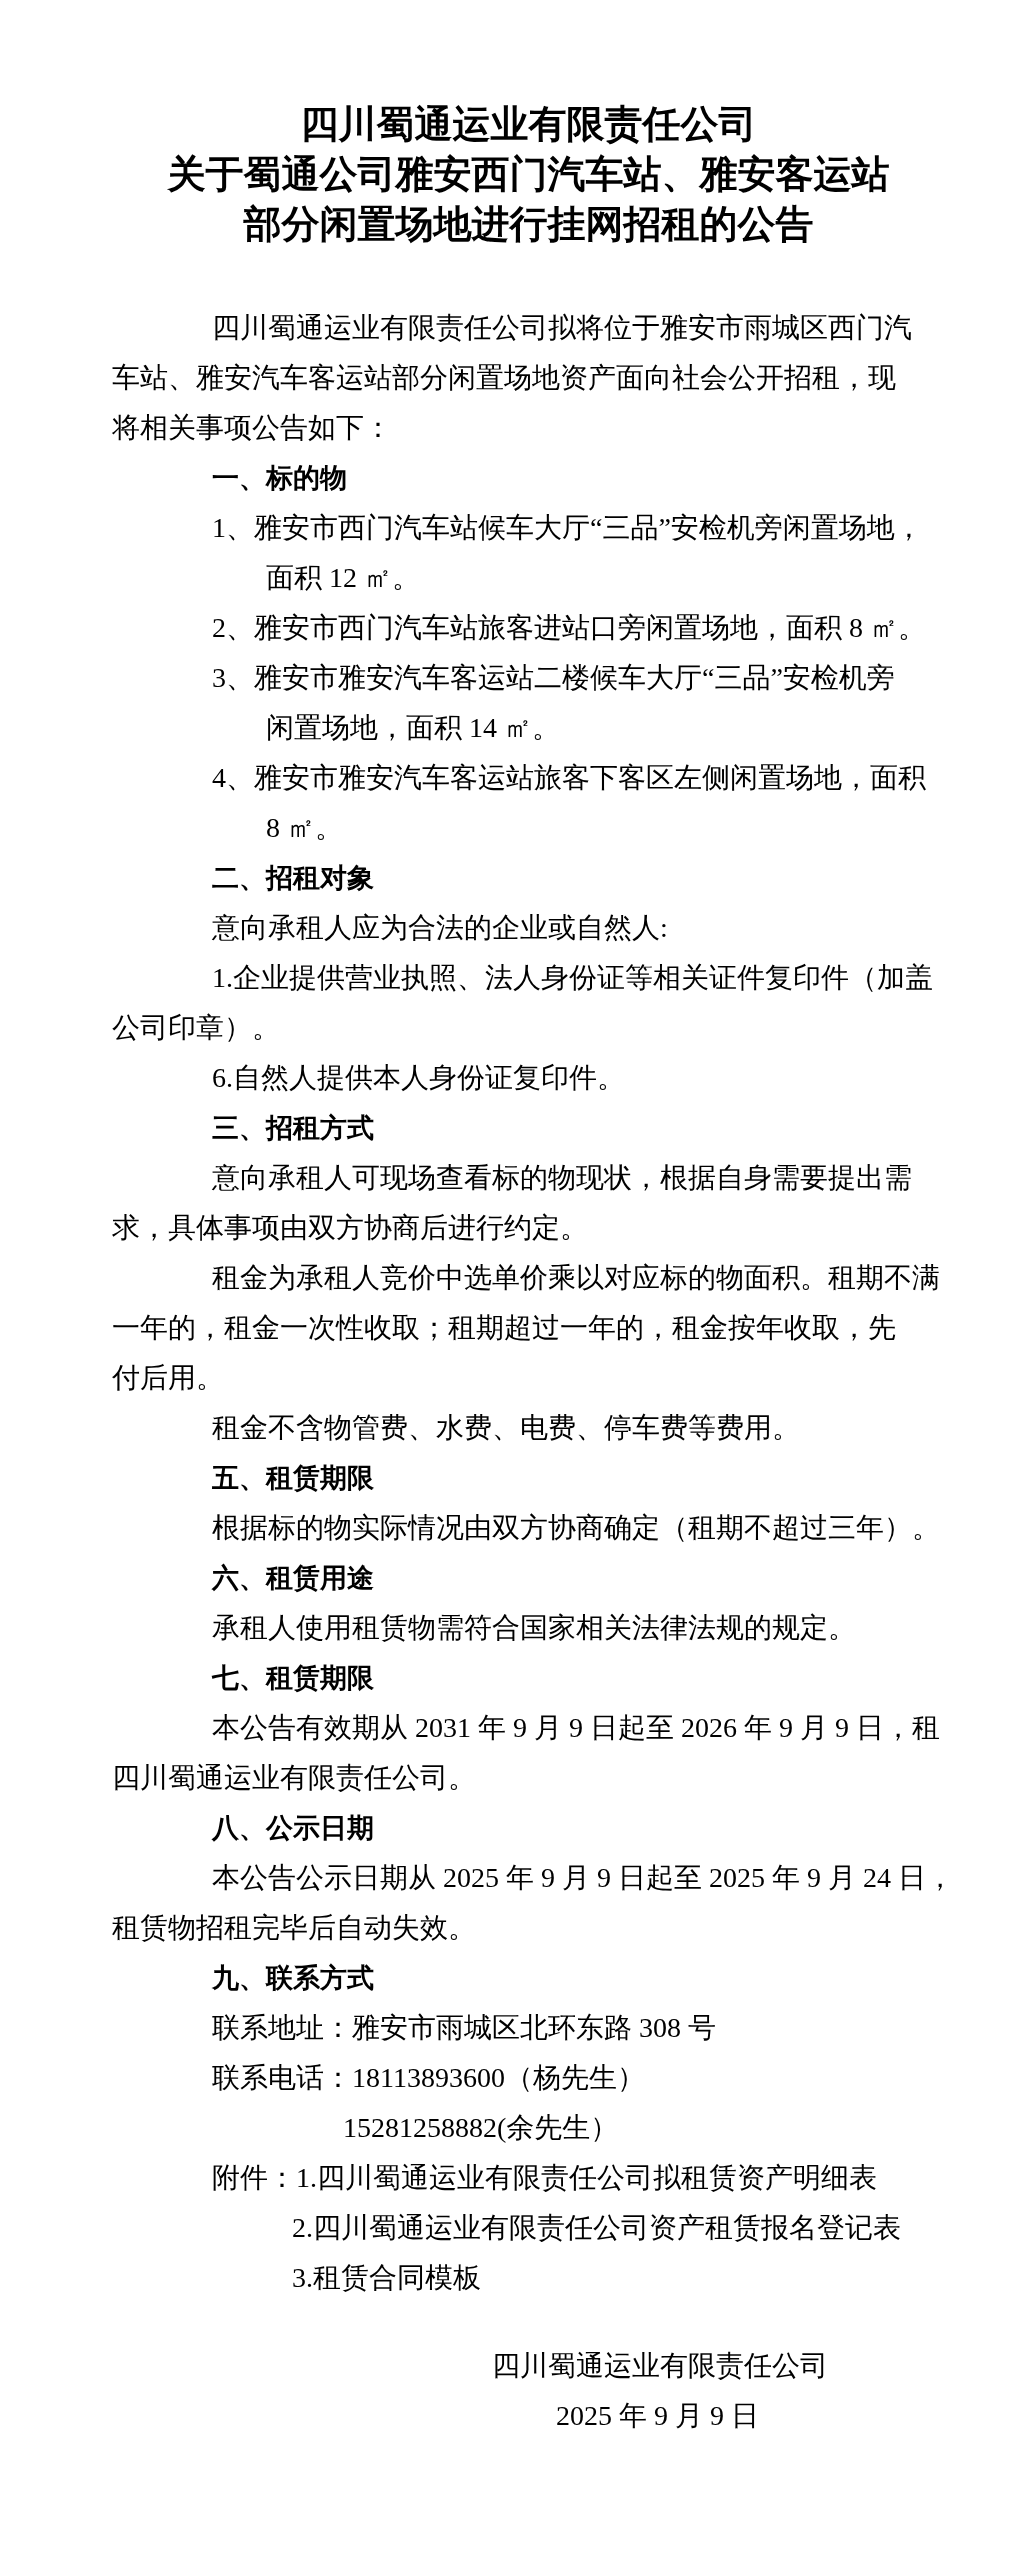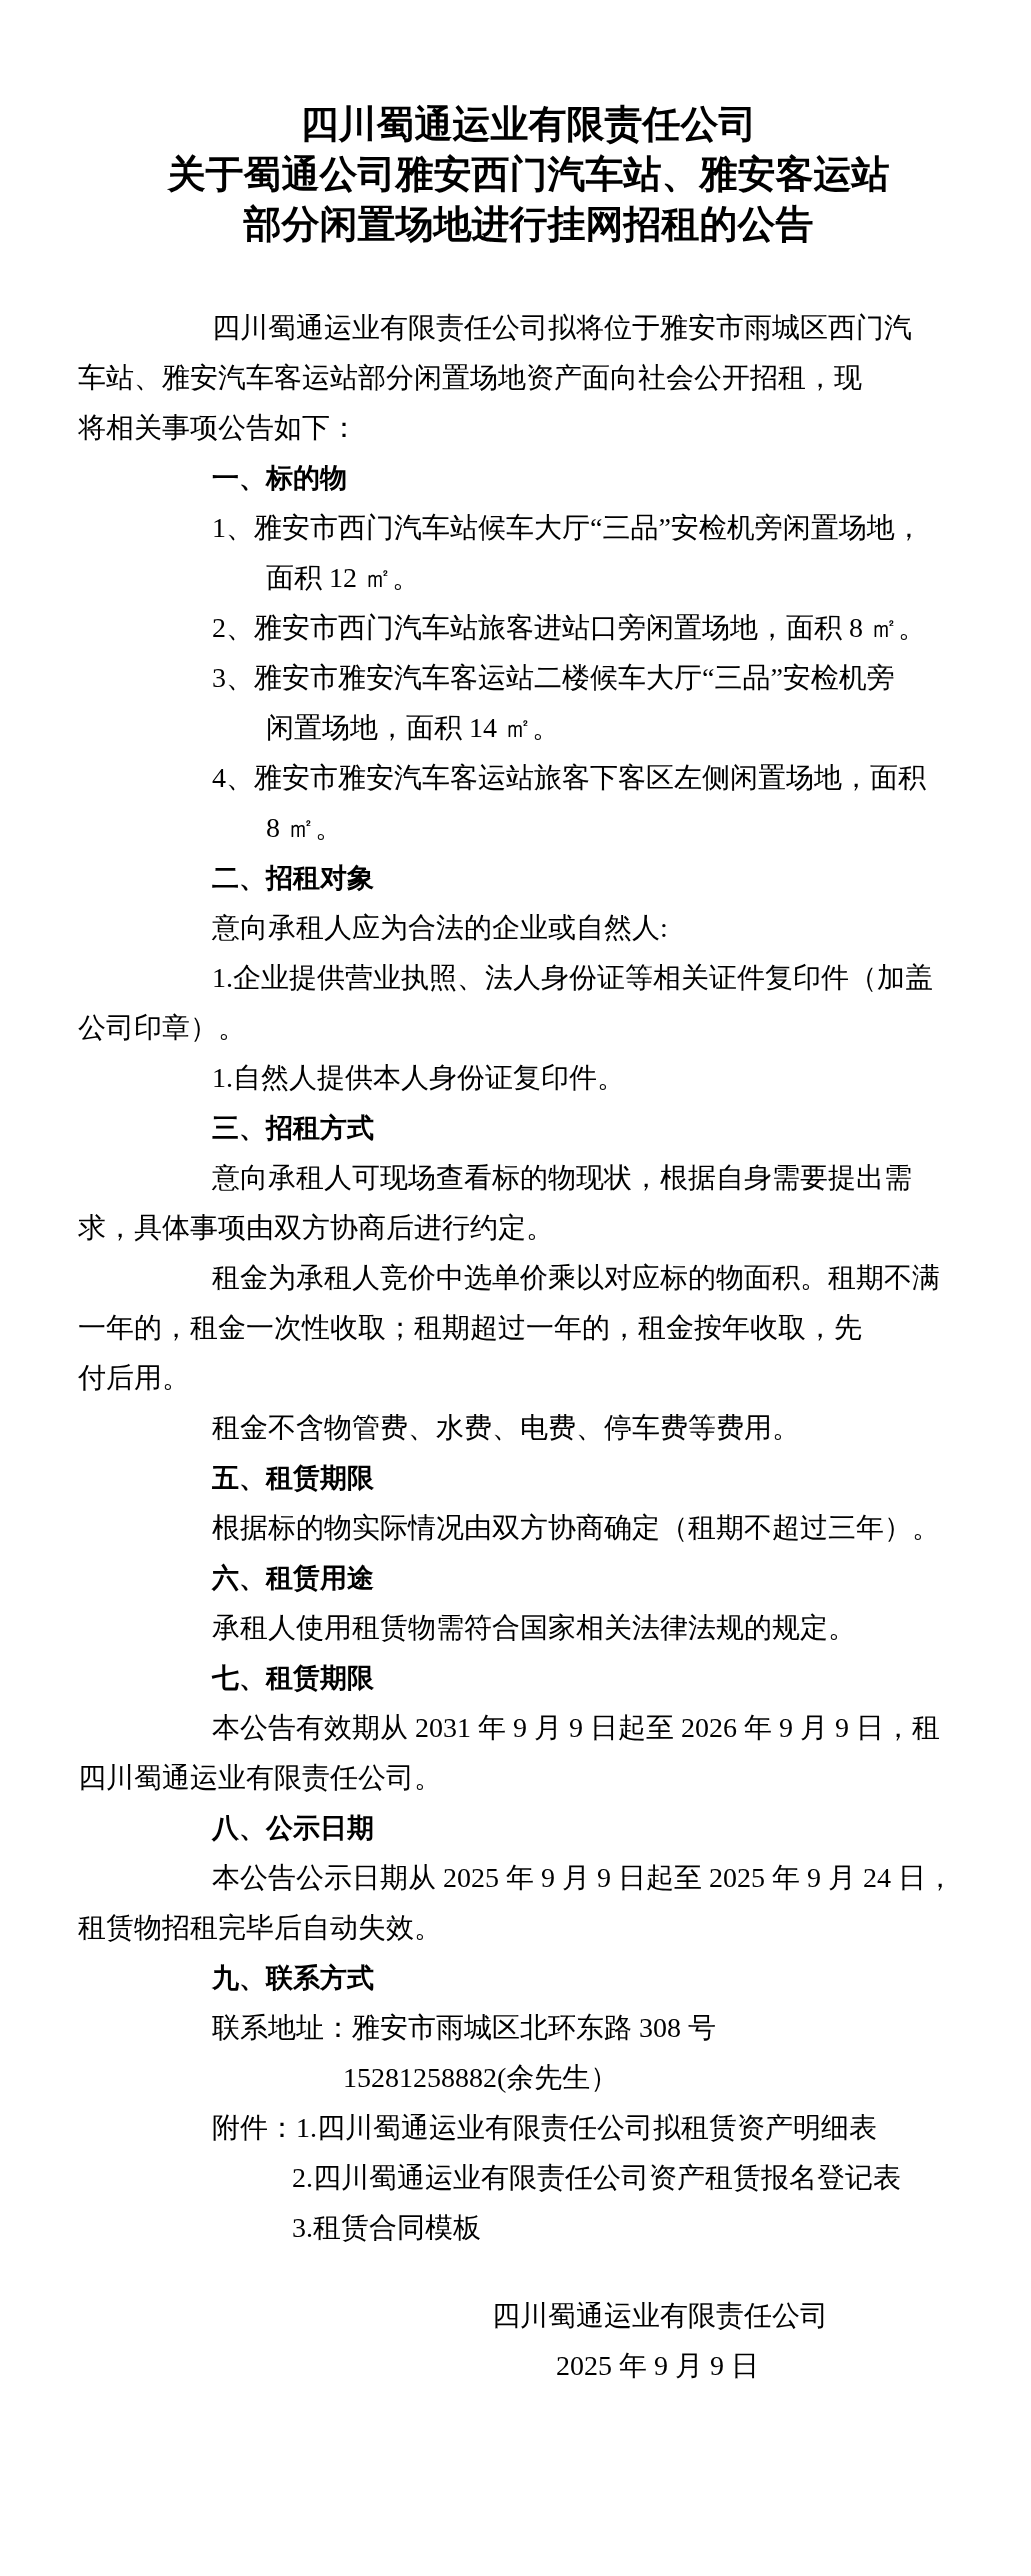--- a/index.html
+++ b/index.html
@@ -36,21 +36,21 @@
     line-height: 50px;
     font-size: 28px;
     white-space: nowrap;
     font-family: "Liberation Serif", "DejaVu Serif", serif;
   }
   .heading {
     font-family: "Liberation Sans", "DejaVu Sans", sans-serif;
     font-weight: bold;
     font-size: 27px;
   }
-  .ind-left   { margin-left: 78px; }
+  .ind-left   { margin-left: 112px; }
   .ind-first  { margin-left: 212px; }
   .ind-hang   { margin-left: 266px; }
   .ind-phone  { margin-left: 343px; }
   .ind-attach { margin-left: 292px; }
   .signature-block {
     margin-top: 38px;
   }
   .sig-company { margin-left: 492px; }
   .sig-date    { margin-left: 556px; }
 </style>
@@ -74,40 +74,41 @@
       <div class="line ind-hang">面积 12 ㎡。</div>
       <div class="line ind-first">2、雅安市西门汽车站旅客进站口旁闲置场地，面积 8 ㎡。</div>
       <div class="line ind-first">3、雅安市雅安汽车客运站二楼候车大厅“三品”安检机旁</div>
       <div class="line ind-hang">闲置场地，面积 14 ㎡。</div>
       <div class="line ind-first">4、雅安市雅安汽车客运站旅客下客区左侧闲置场地，面积</div>
       <div class="line ind-hang">8 ㎡。</div>
       <div class="line ind-first heading">二、招租对象</div>
       <div class="line ind-first">意向承租人应为合法的企业或自然人:</div>
       <div class="line ind-first">1.企业提供营业执照、法人身份证等相关证件复印件（加盖</div>
       <div class="line ind-left">公司印章）。</div>
-      <div class="line ind-first">1.自然人提供本人身份证复印件。</div>
+      <div class="line ind-first">6.自然人提供本人身份证复印件。</div>
       <div class="line ind-first heading">三、招租方式</div>
       <div class="line ind-first">意向承租人可现场查看标的物现状，根据自身需要提出需</div>
       <div class="line ind-left">求，具体事项由双方协商后进行约定。</div>
       <div class="line ind-first">租金为承租人竞价中选单价乘以对应标的物面积。租期不满</div>
       <div class="line ind-left">一年的，租金一次性收取；租期超过一年的，租金按年收取，先</div>
       <div class="line ind-left">付后用。</div>
       <div class="line ind-first">租金不含物管费、水费、电费、停车费等费用。</div>
       <div class="line ind-first heading">五、租赁期限</div>
       <div class="line ind-first">根据标的物实际情况由双方协商确定（租期不超过三年）。</div>
       <div class="line ind-first heading">六、租赁用途</div>
       <div class="line ind-first">承租人使用租赁物需符合国家相关法律法规的规定。</div>
       <div class="line ind-first heading">七、租赁期限</div>
       <div class="line ind-first">本公告有效期从 2031 年 9 月 9 日起至 2026 年 9 月 9 日，租</div>
       <div class="line ind-left">四川蜀通运业有限责任公司。</div>
       <div class="line ind-first heading">八、公示日期</div>
       <div class="line ind-first">本公告公示日期从 2025 年 9 月 9 日起至 2025 年 9 月 24 日，</div>
       <div class="line ind-left">租赁物招租完毕后自动失效。</div>
       <div class="line ind-first heading">九、联系方式</div>
       <div class="line ind-first">联系地址：雅安市雨城区北环东路 308 号</div>
+      <div class="line ind-first">联系电话：18113893600（杨先生）</div>
       <div class="line ind-phone">15281258882(余先生）</div>
       <div class="line ind-first">附件：1.四川蜀通运业有限责任公司拟租赁资产明细表</div>
       <div class="line ind-attach">2.四川蜀通运业有限责任公司资产租赁报名登记表</div>
       <div class="line ind-attach">3.租赁合同模板</div>
     </main>
 
   <footer class="signature-block">
     <div class="line sig-company">四川蜀通运业有限责任公司</div>
     <div class="line sig-date">2025 年 9 月 9 日</div>
   </footer>

